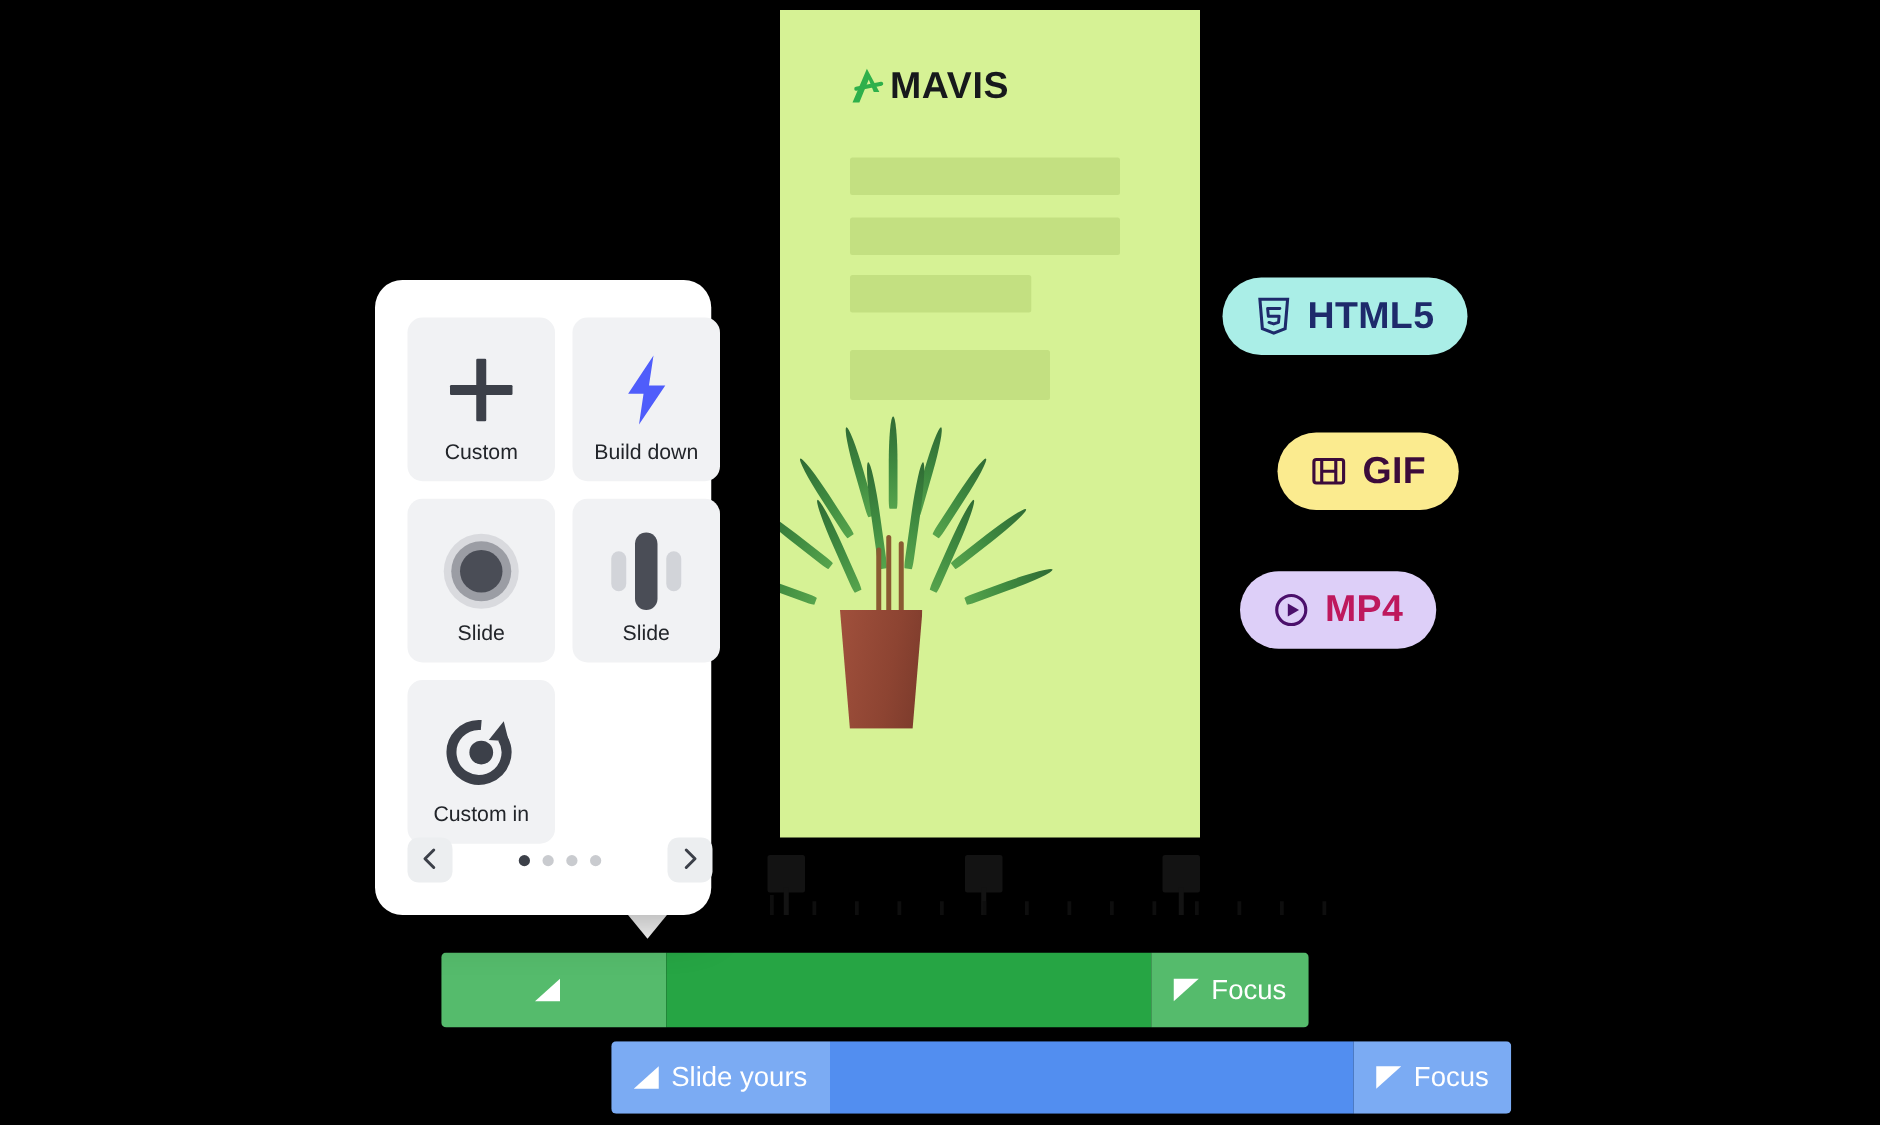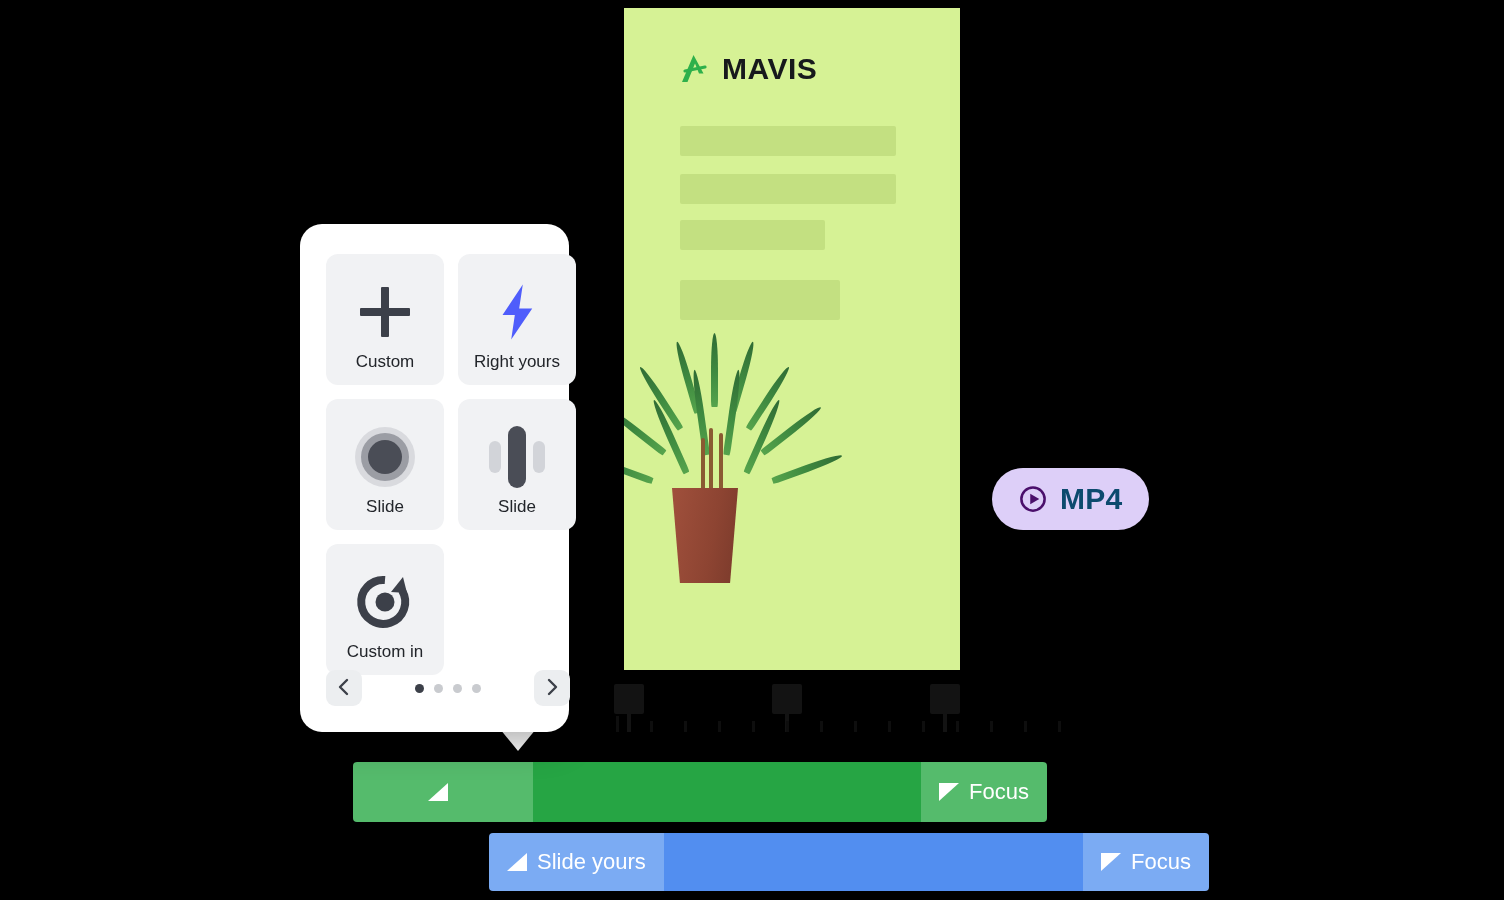--- a/index.html
+++ b/index.html
@@ -13,21 +13,21 @@
 
   
   #phone {
     position: absolute; left: 624px; top: 8px;
     width: 336px; height: 662px;
     background: #d6f295;
     overflow: hidden;
   }
   #phone-logo {
     position: absolute; left: 54px; top: 44px;
-    display: flex; align-items: flex-end; gap: 10px;
+    display: flex; align-items: flex-end; gap: 0;
   }
   #phone-logo .mark { width: 34px; height: 34px; display: block; }
   #phone-logo .wordmark {
     font-size: 30px; font-weight: 700; letter-spacing: .5px; color: #17191c;
     font-family: "Liberation Sans", sans-serif;
   }
   .ph-bar {
     position: absolute; background: #c3e081; border-radius: 2px;
   }
   
@@ -52,21 +52,21 @@
   
   .badge {
     position: absolute; display: flex; align-items: center; gap: 12px;
     padding: 0 26px; height: 62px; border-radius: 34px;
     font-size: 30px; font-weight: 700; letter-spacing: .3px;
     box-shadow: 0 6px 16px rgba(0,0,0,.28);
   }
   .badge svg { flex: 0 0 auto; display: block; }
   #badge-html5 { left: 978px; top: 222px; background: #aaeee7; color: #1e2a6b; }
   #badge-gif   { left: 1022px; top: 346px; background: #fbeb8f; color: #3b0b3b; }
-  #badge-mp4   { left: 992px; top: 468px; background: #ddcff8; color: #0c4a6e; }
+  #badge-mp4   { left: 992px; top: 457px; background: #ddcff8; color: #be185d; }
 
   
   #panel {
     position: absolute; left: 300px; top: 224px;
     width: 269px; height: 508px;
     background: #ffffff; border-radius: 22px;
     box-shadow: 0 12px 34px rgba(0,0,0,.30);
   }
   #panel-tail {
     position: absolute; left: 500px; top: 729px;
@@ -207,21 +207,39 @@
       <div class="frond" style="left:44px;top:60px;transform:rotate(-24deg);height:80px;"></div>
       <div class="frond" style="left:104px;top:60px;transform:rotate(24deg);height:80px;"></div>
       <div class="stem" style="left:70px;top:95px;height:70px;"></div>
       <div class="stem" style="left:80px;top:100px;height:66px;"></div>
       <div class="stem" style="left:62px;top:105px;height:60px;"></div>
     </div>
     <div id="pot"></div>
 
   </div>
 
-
+  <div class="badge" id="badge-html5">
+    <span>
+      <svg width="30" height="32" viewBox="0 0 24 26" aria-hidden="true">
+        <path d="M3 2h18l-1.6 19L12 24 4.6 21Z" fill="none" stroke="#1e2a6b" stroke-width="2"></path>
+        <path d="M8 8h8M8 8l.5 5h7l-.4 4-3.1 1-3.1-1" fill="none" stroke="#1e2a6b" stroke-width="1.9" stroke-linecap="round" stroke-linejoin="round"></path>
+      </svg>
+    </span>
+    <span>HTML5</span>
+  </div>
+
+  <div class="badge" id="badge-gif">
+    <span>
+      <svg width="30" height="30" viewBox="0 0 24 24" aria-hidden="true">
+        <rect x="2.5" y="4.5" width="19" height="15" rx="1.6" fill="none" stroke="#3b0b3b" stroke-width="2"></rect>
+        <path d="M7.5 4.5v15M16.5 4.5v15M7.5 12h9" stroke="#3b0b3b" stroke-width="2"></path>
+      </svg>
+    </span>
+    <span>GIF</span>
+  </div>
 
   <div class="badge" id="badge-mp4">
     <span>
       <svg width="30" height="30" viewBox="0 0 24 24" aria-hidden="true">
         <circle cx="12" cy="12" r="9.3" fill="none" stroke="#4a0f6b" stroke-width="2"></circle>
         <path d="M9.8 7.8 L17 12 L9.8 16.2Z" fill="#4a0f6b"></path>
       </svg>
     </span>
     <span>MP4</span>
   </div>
@@ -284,21 +302,21 @@
           </span>
         <span class="elabel">Custom</span>
       </div>
 
       <div class="effect">
         <span class="glyph">
           <svg width="44" height="58" viewBox="0 0 30 40" aria-hidden="true">
             <path d="M19 1 L5 22 L13.5 22 L11 39 L25.5 17.5 L16.5 17.5 Z" fill="#4f5dfb"></path>
           </svg>
         </span>
-        <span class="elabel">Right yours</span>
+        <span class="elabel">Build down</span>
       </div>
 
       <div class="effect">
         <span class="glyph">
           <span class="ic-blow">
               <span class="r1"></span>
               <span class="r2"></span>
               <span class="r3"></span>
             </span>
         </span>

